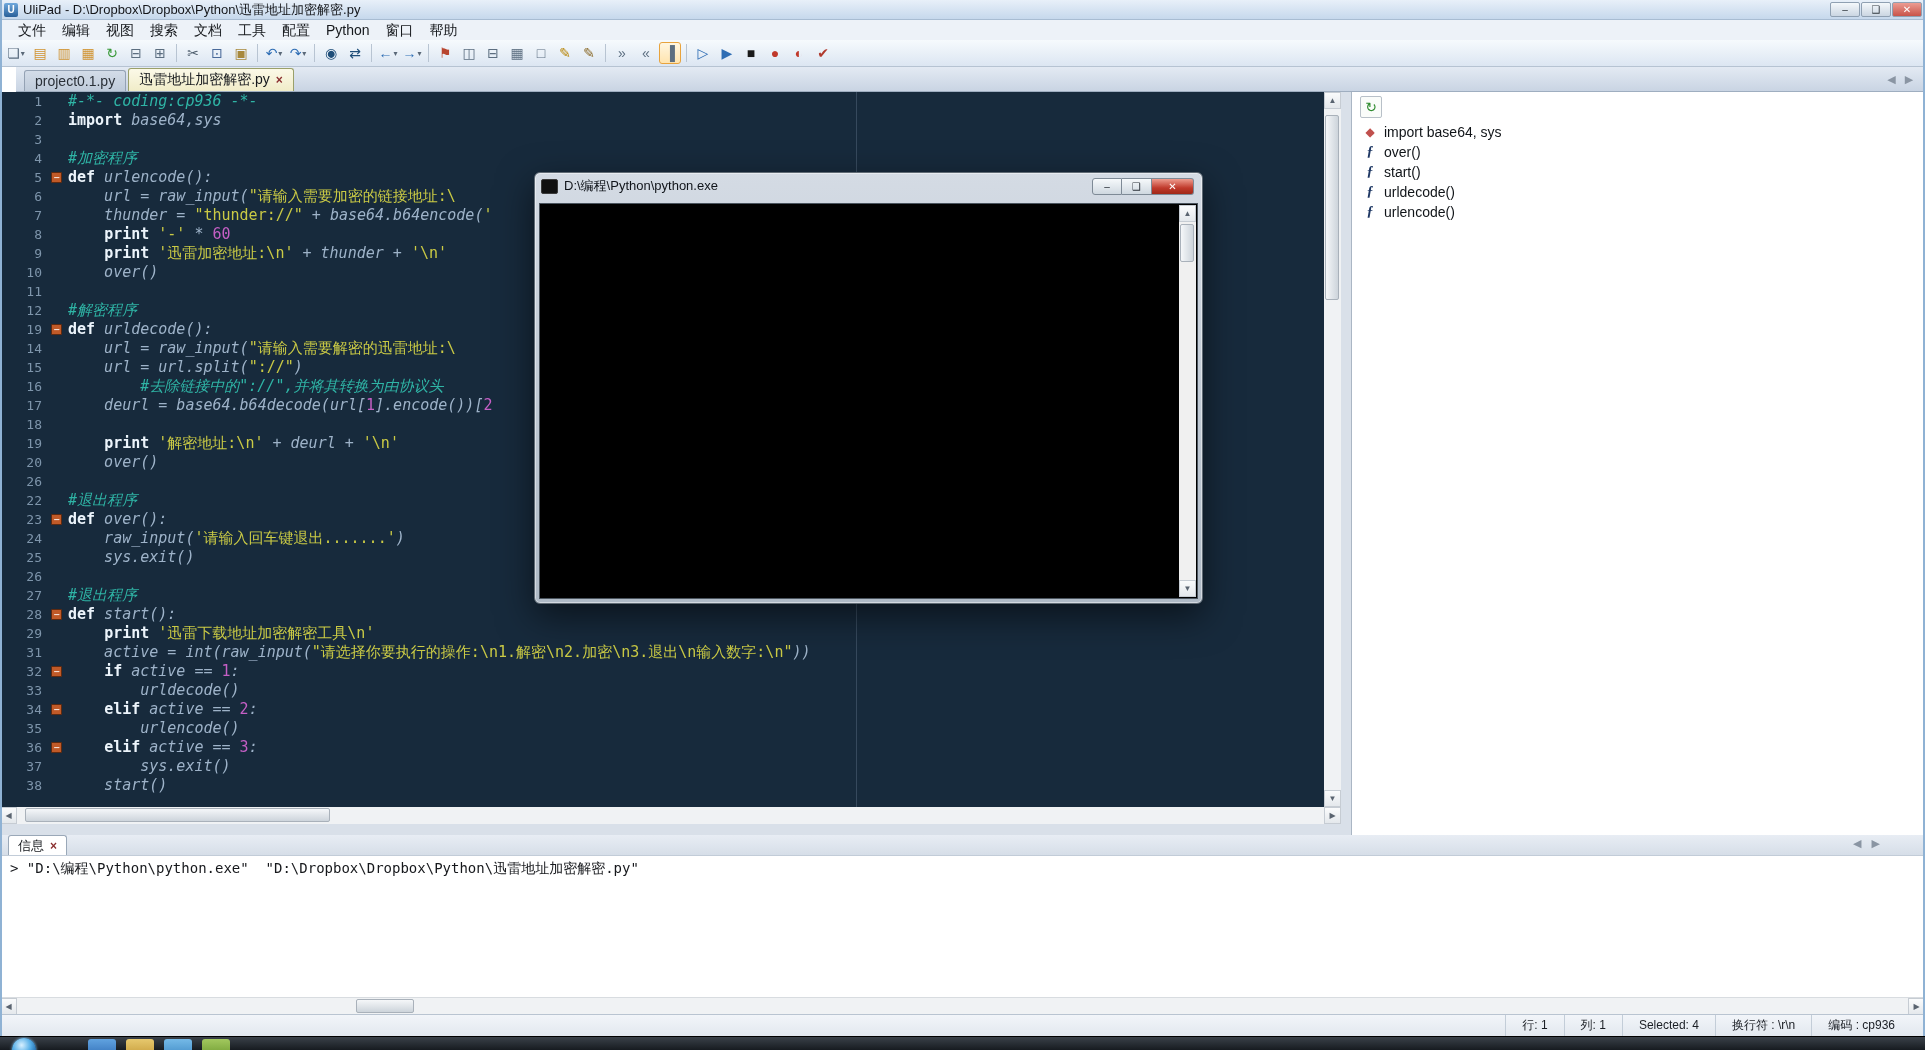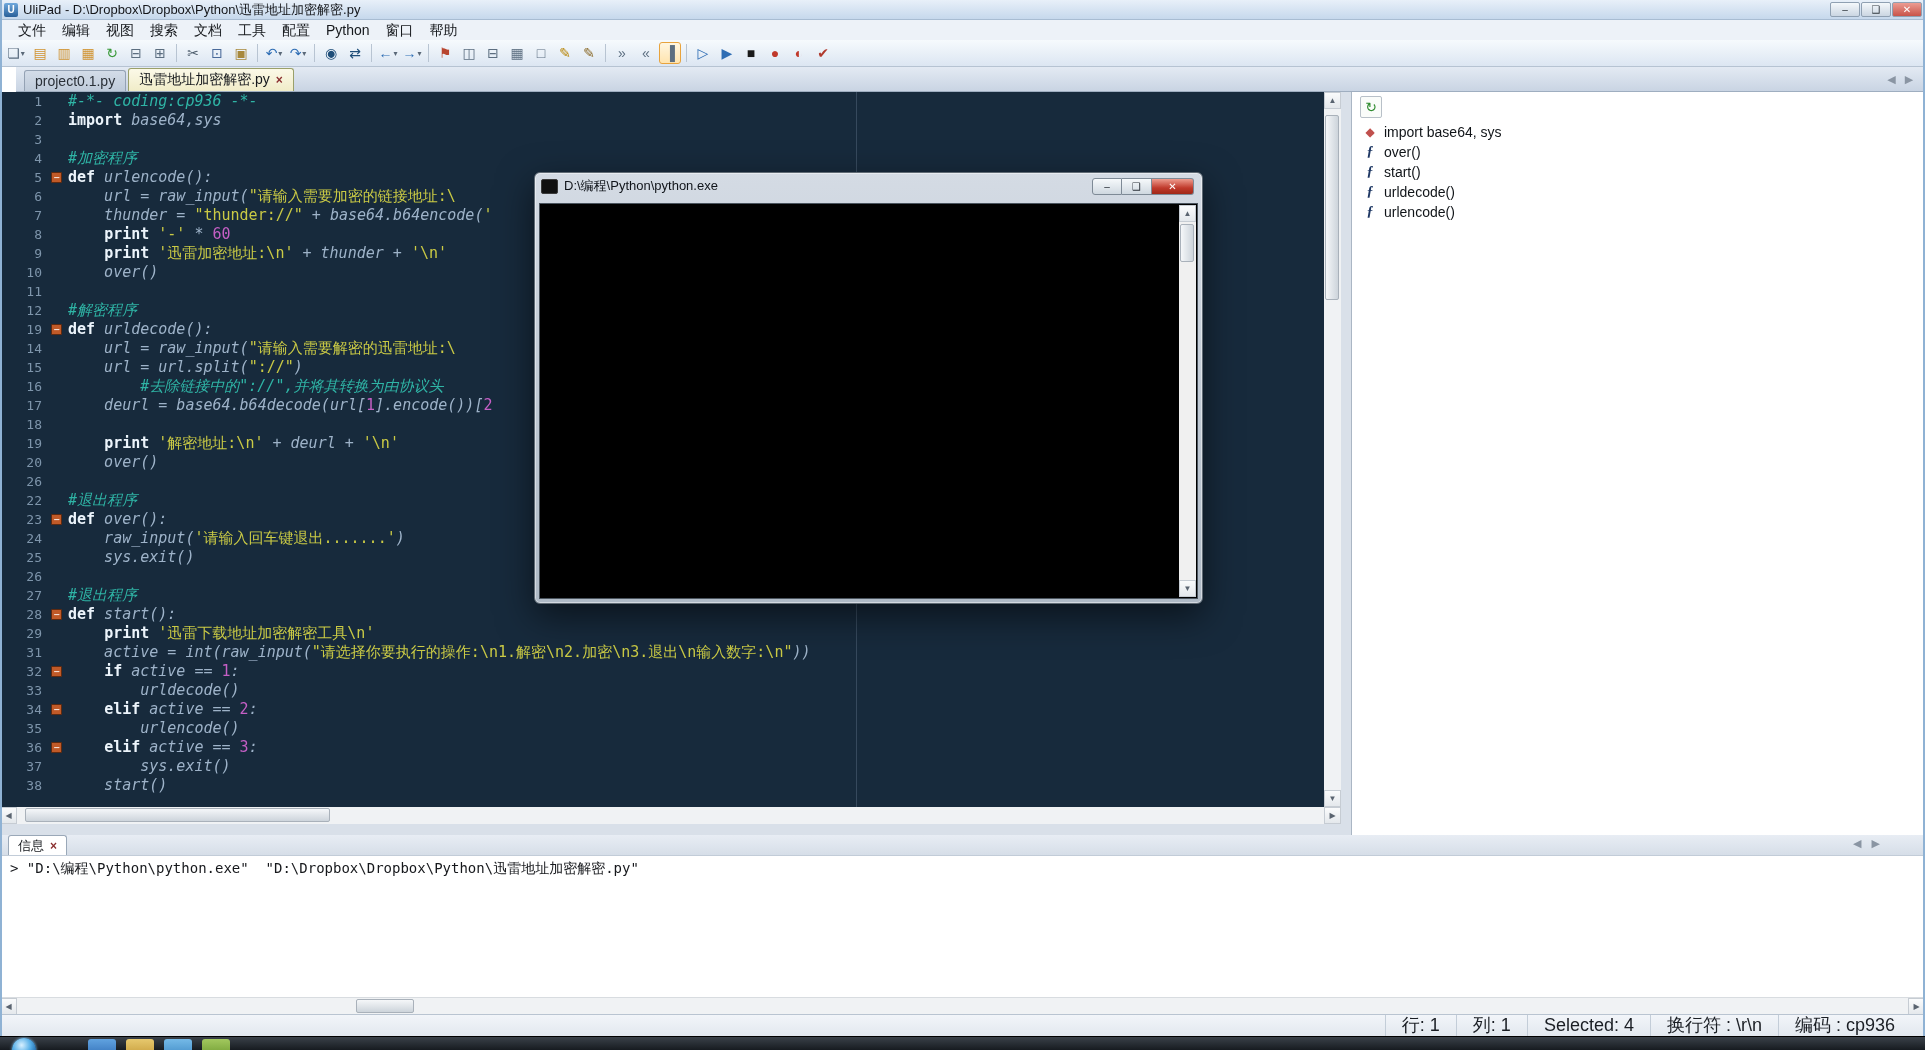--- a/index.html
+++ b/index.html
@@ -78,21 +78,21 @@
   .bottom-tabbar{position:absolute;left:0;top:835px;width:100%;height:21px;background:linear-gradient(#E8EDF4,#D6DEE8);border-bottom:1px solid #C2CCD8;display:flex;align-items:flex-end;padding-left:8px;box-sizing:border-box;}
   .btab{height:20px;display:flex;align-items:center;gap:6px;background:#FFF;border:1px solid #9AA8B8;border-bottom:none;border-radius:3px 3px 0 0;padding:0 9px;font-size:13px;color:#15181C;box-sizing:border-box;}
   .btab-close{color:#8B3030;font-size:12px;font-weight:bold;}
   .btab-nav{position:absolute;right:45px;bottom:5px;display:flex;gap:10px;}
   .bottom-panel{position:absolute;left:0;top:856px;width:100%;height:141px;background:#FFF;}
   .msg-line{font-family:"DejaVu Sans Mono","Liberation Mono",monospace;font-size:14px;color:#16181C;padding:4px 0 0 10px;white-space:pre;}
 
   
   .statusbar{position:absolute;left:0;top:1014px;width:100%;height:22px;background:linear-gradient(#F2F5F9,#E2E8EF);border-top:1px solid #B9C4D1;display:flex;justify-content:flex-end;box-sizing:border-box;}
   .status-segs{display:flex;margin-right:14px;}
-  .status-seg{border-left:1px solid #C3CDD8;padding:0 16px;font-size:18px;line-height:21px;color:#1A1E24;white-space:pre;}
+  .status-seg{border-left:1px solid #C3CDD8;padding:0 16px;font-size:12px;line-height:21px;color:#1A1E24;white-space:pre;}
   .taskbar{position:absolute;left:0;top:1036px;width:100%;height:14px;background:linear-gradient(#3A4149,#14181D);border-top:1px solid #000;}
   .orb{position:absolute;left:12px;top:1px;width:24px;height:24px;border-radius:50%;background:radial-gradient(circle at 40% 30%,#D8F0FF,#58B0E8 40%,#1A5FA0 75%,#0A3A6A);box-shadow:0 0 3px #88C8F8;}
   .tb-ico{position:absolute;top:2px;width:28px;height:22px;border-radius:3px;opacity:.95;}
   .i1{left:88px;background:linear-gradient(#63A8E8,#2A6AB8);}
   .i2{left:126px;background:linear-gradient(#F0D070,#C89830);}
   .i3{left:164px;background:linear-gradient(#78C0F0,#3888C8);}
   .i4{left:202px;background:linear-gradient(#A8D060,#689828);}
 
   
   .console{position:absolute;left:534px;top:172px;width:669px;height:432px;background:linear-gradient(#D4DBE4,#AFBAC6);border:1px solid #5F6A74;border-radius:6px;box-shadow:inset 0 0 0 1px rgba(255,255,255,.45),0 12px 36px rgba(0,0,0,.55);box-sizing:border-box;z-index:40;}

